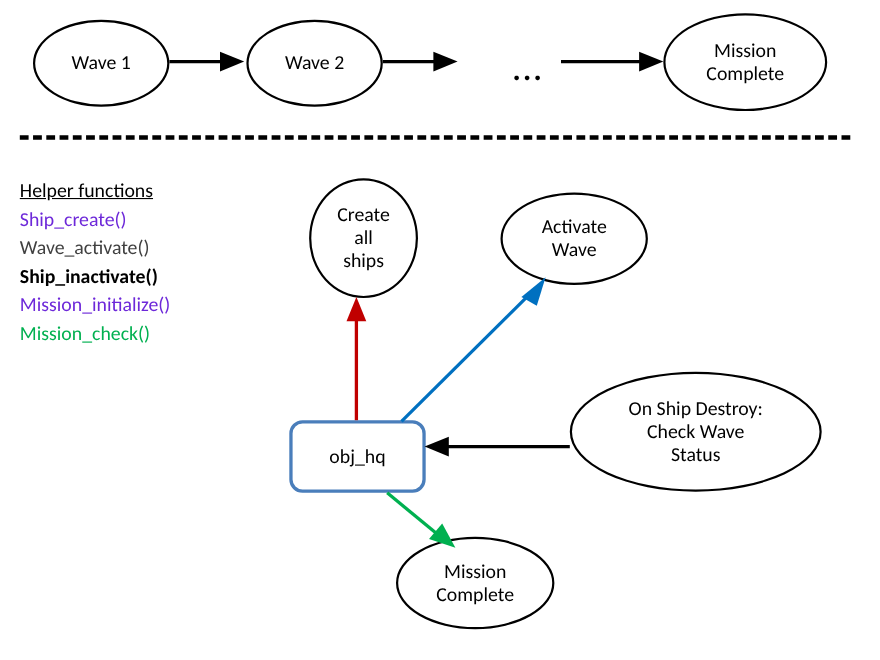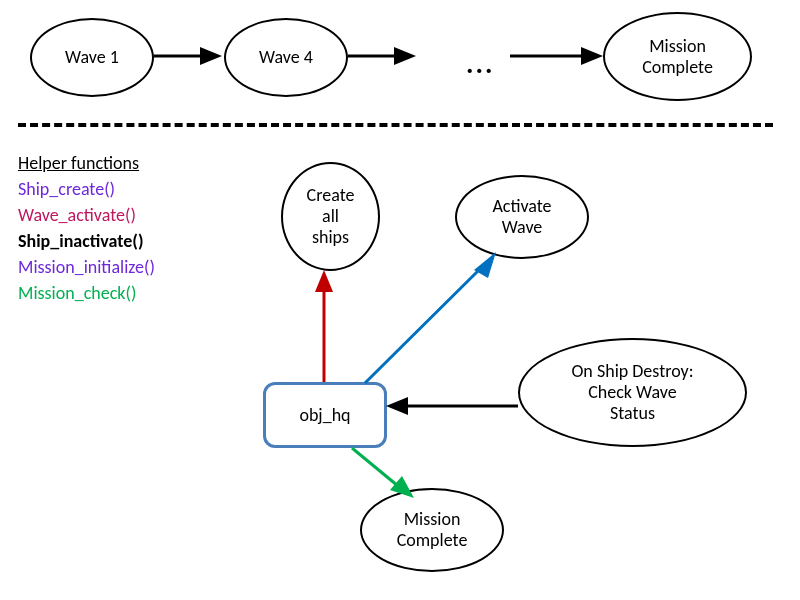--- a/index.html
+++ b/index.html
@@ -46,23 +46,23 @@
     top: 123px;
     width: 755px;
     border-top: 4px dashed #000;
   }
   .legend {
     position: absolute;
     left: 18px;
     top: 150px;
     line-height: 1.45;
   }
-  .legend-title { text-decoration: underline; }
+  .legend-title { text-decoration: underline; margin-top: 10px; }
   .c-red   { color: #6d28d9; }
-  .c-blue  { color: #be185d; }
+  .c-blue  { color: #404040; }
   .c-black { color: #000; font-weight: bold; }
   .c-green { color: #00b050; }
   svg.arrow {
     position: absolute;
     overflow: visible;
     pointer-events: none;
   }
 </style>
 </head>
 <body>
@@ -70,21 +70,21 @@
 <div class="ellipse" style="left:30px; top:18px; width:120px; height:75px;">
   <span>Wave 1</span>
 </div>
 
 <svg class="arrow" style="left:152px; top:44px; width:70px; height:24px;">
   <line x1="2" y1="12" x2="50" y2="12" stroke="#000" stroke-width="3"></line>
   <polygon points="48,3 70,12 48,21" fill="#000"></polygon>
 </svg>
 
 <div class="ellipse" style="left:224px; top:18px; width:120px; height:75px;">
-  <span>Wave 4</span>
+  <span>Wave 2</span>
 </div>
 
 <svg class="arrow" style="left:346px; top:44px; width:70px; height:24px;">
   <line x1="2" y1="12" x2="50" y2="12" stroke="#000" stroke-width="3"></line>
   <polygon points="48,3 70,12 48,21" fill="#000"></polygon>
 </svg>
 
 <div class="dots" style="left:466px; top:46px;">
   <span>...</span>
 </div>

